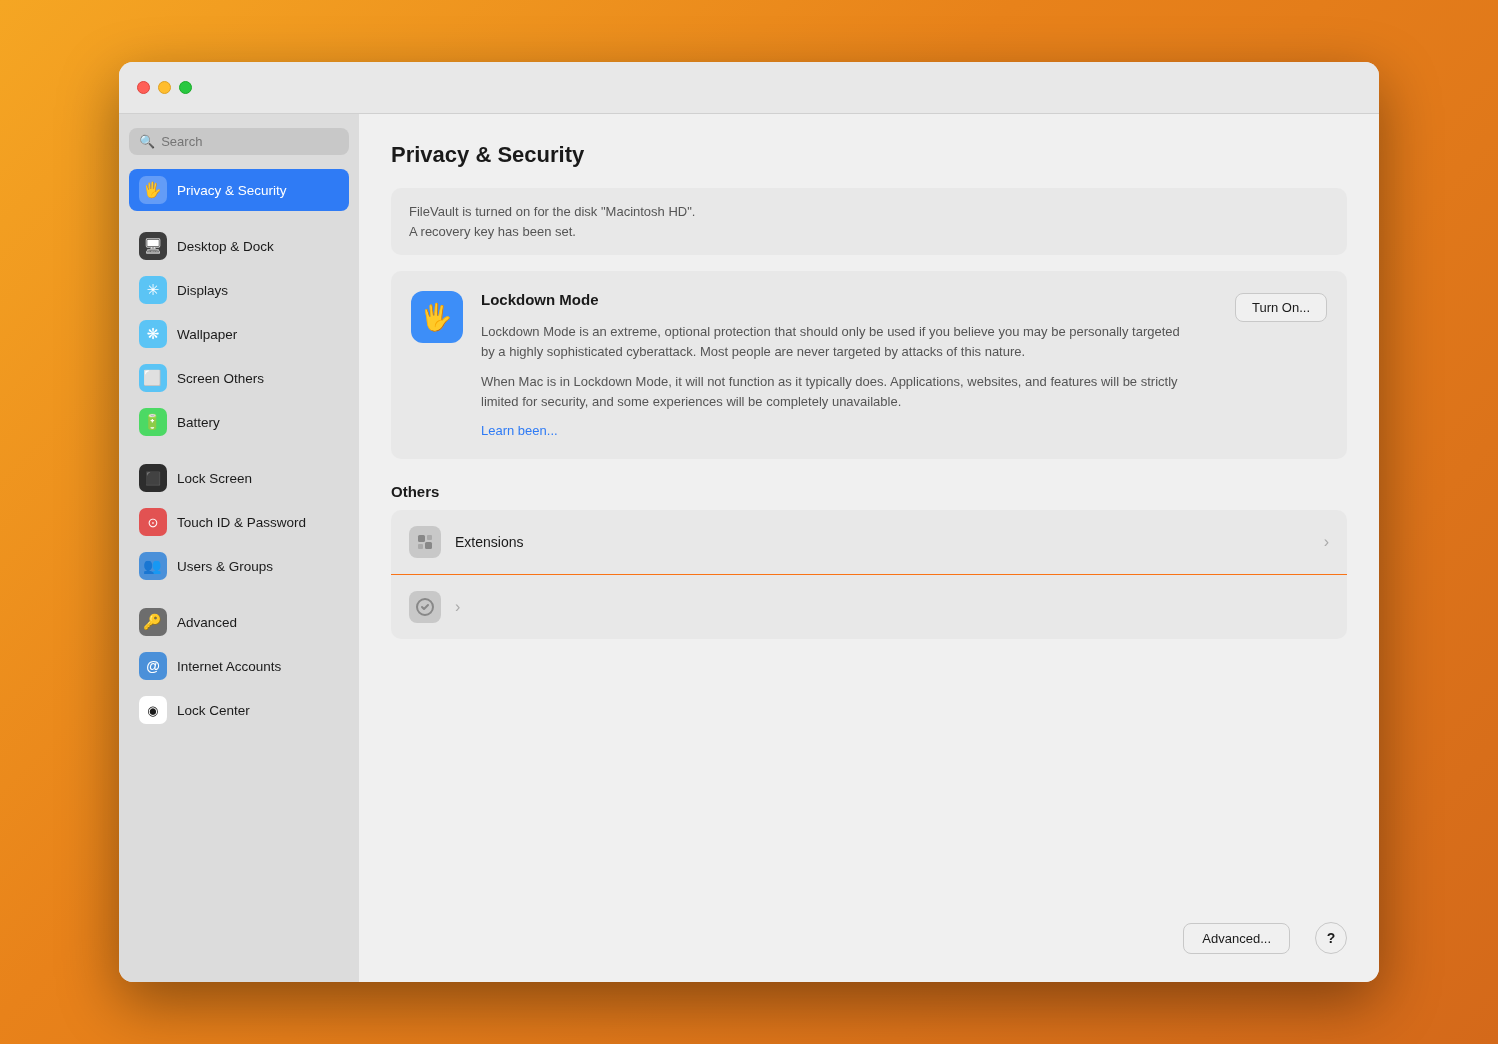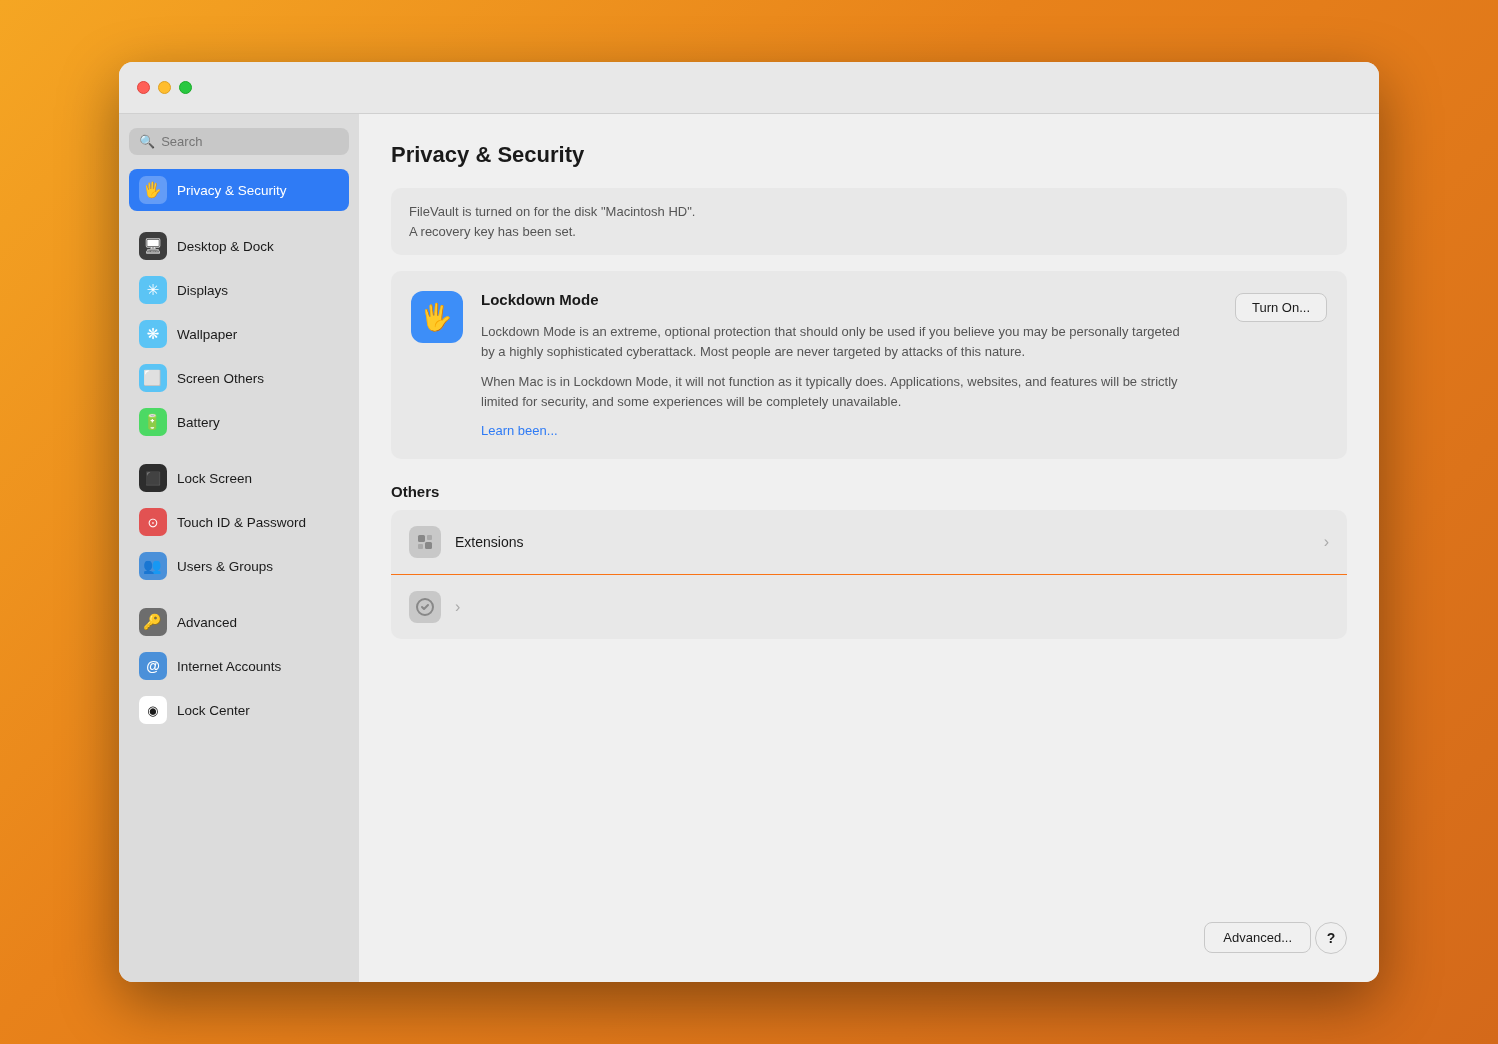--- a/index.html
+++ b/index.html
@@ -284,22 +284,22 @@
     }
 
     .chevron {
       color: #aaa;
       font-size: 16px;
     }
 
     .bottom-bar {
       display: flex;
       justify-content: flex-end;
-      align-items: flex-start;
-      gap: 4px;
+      align-items: center;
+      gap: 25px;
       margin-top: auto;
       padding-top: 16px;
     }
 
     .advanced-btn {
       background: #f0f0f0;
       border: 1px solid #c8c8c8;
       border-radius: 8px;
       padding: 7px 18px;
       font-size: 13px;

